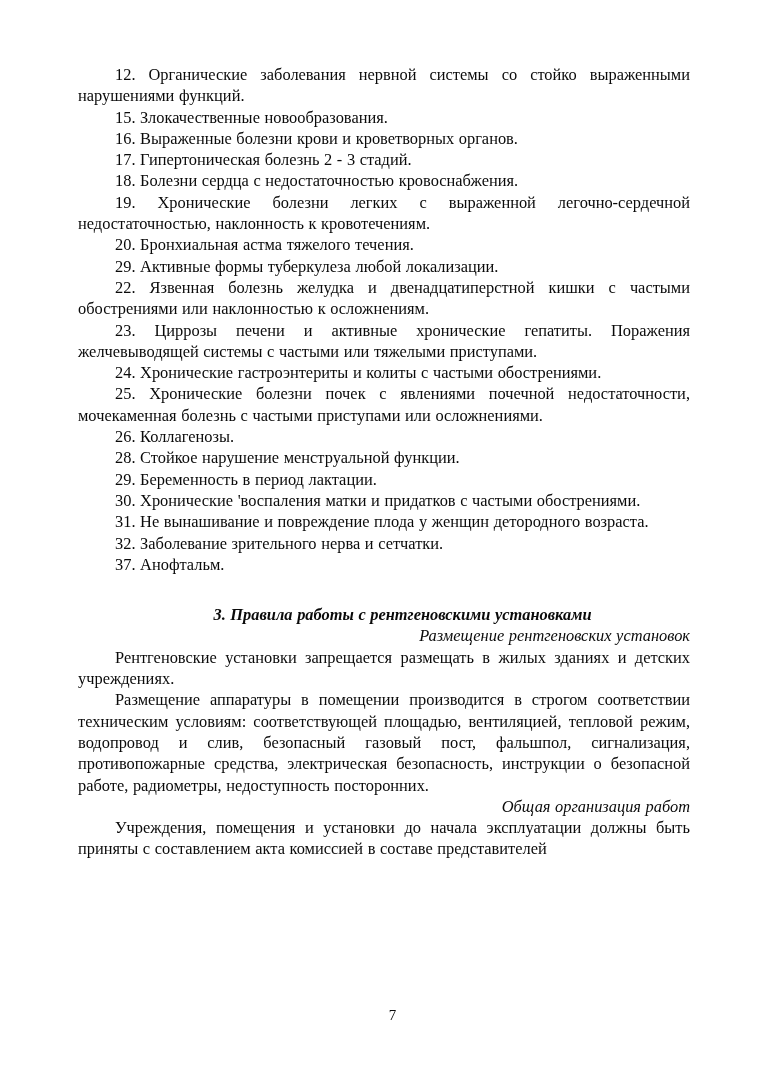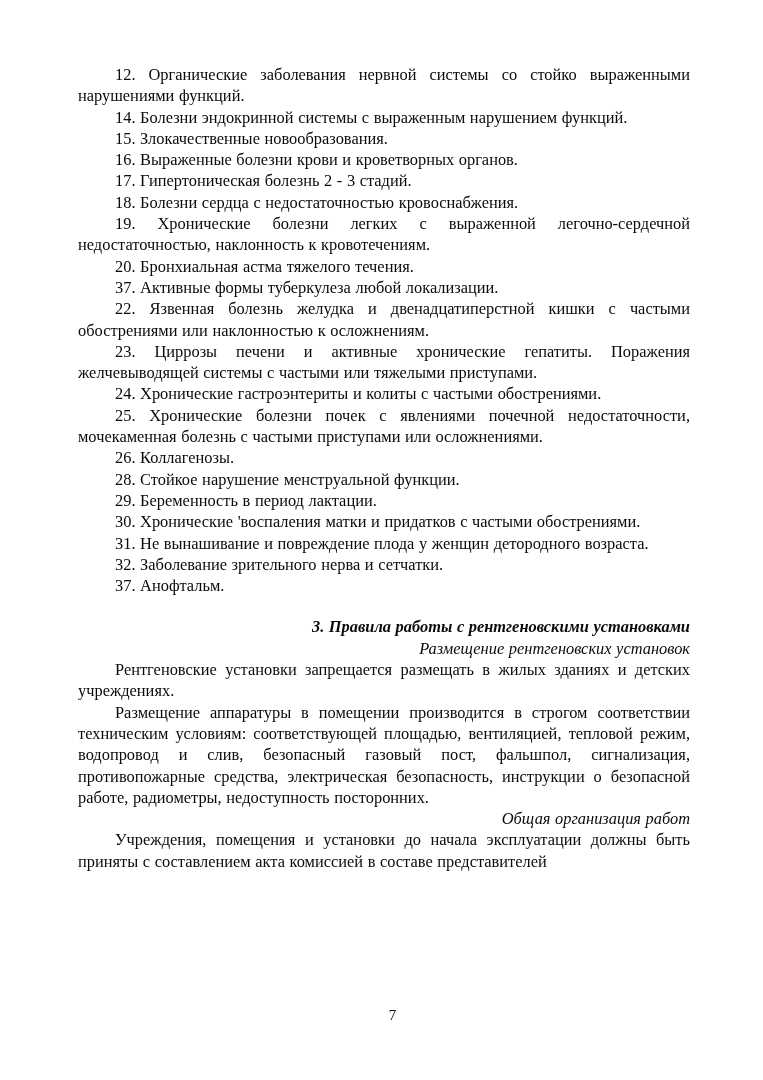--- a/index.html
+++ b/index.html
@@ -27,22 +27,22 @@
     margin: 0;
     font-size: 16.4px;
     line-height: 21.3px;
     text-align: justify;
     text-indent: 37px;
     word-spacing: 0.5px;
   }
   .para.heading {
     font-weight: bold;
     font-style: italic;
-    text-align: right;
-    margin-top: 20px;
+    text-align: center;
+    margin-top: 29px;
   }
   .para.subheading {
     font-style: italic;
     text-align: right;
   }
   .page-number {
     position: absolute;
     bottom: 56px;
     left: 0;
     right: 0;
@@ -51,28 +51,27 @@
     font-family: "Liberation Serif", serif;
     color: #0a0a0a;
   }
 </style>
 </head>
 <body>
 
 <div class="page">
   <div class="content" id="doc-body">
       <p class="para body">12. Органические заболевания нервной системы со стойко выраженными нарушениями функций.</p>
-      <p class="para body">14. Болезни эндокринной системы с выраженным нарушением функций.</p>
       <p class="para body">15. Злокачественные новообразования.</p>
       <p class="para body">16. Выраженные болезни крови и кроветворных органов.</p>
       <p class="para body">17. Гипертоническая болезнь 2 - 3 стадий.</p>
       <p class="para body">18. Болезни сердца с недостаточностью кровоснабжения.</p>
       <p class="para body">19. Хронические болезни легких с выраженной легочно-сердечной недостаточностью, наклонность к кровотечениям.</p>
       <p class="para body">20. Бронхиальная астма тяжелого течения.</p>
-      <p class="para body">37. Активные формы туберкулеза любой локализации.</p>
+      <p class="para body">29. Активные формы туберкулеза любой локализации.</p>
       <p class="para body">22. Язвенная болезнь желудка и двенадцатиперстной кишки с частыми обострениями или наклонностью к осложнениям.</p>
       <p class="para body">23. Циррозы печени и активные хронические гепатиты. Поражения желчевыводящей системы с частыми или тяжелыми приступами.</p>
       <p class="para body">24. Хронические гастроэнтериты и колиты с частыми обострениями.</p>
       <p class="para body">25. Хронические болезни почек с явлениями почечной недостаточности, мочекаменная болезнь с частыми приступами или осложнениями.</p>
       <p class="para body">26. Коллагенозы.</p>
       <p class="para body">28. Стойкое нарушение менструальной функции.</p>
       <p class="para body">29. Беременность в период лактации.</p>
       <p class="para body">30. Хронические 'воспаления матки и придатков с частыми обострениями.</p>
       <p class="para body">31. Не вынашивание и повреждение плода у женщин детородного возраста.</p>
       <p class="para body">32. Заболевание зрительного нерва и сетчатки.</p>

